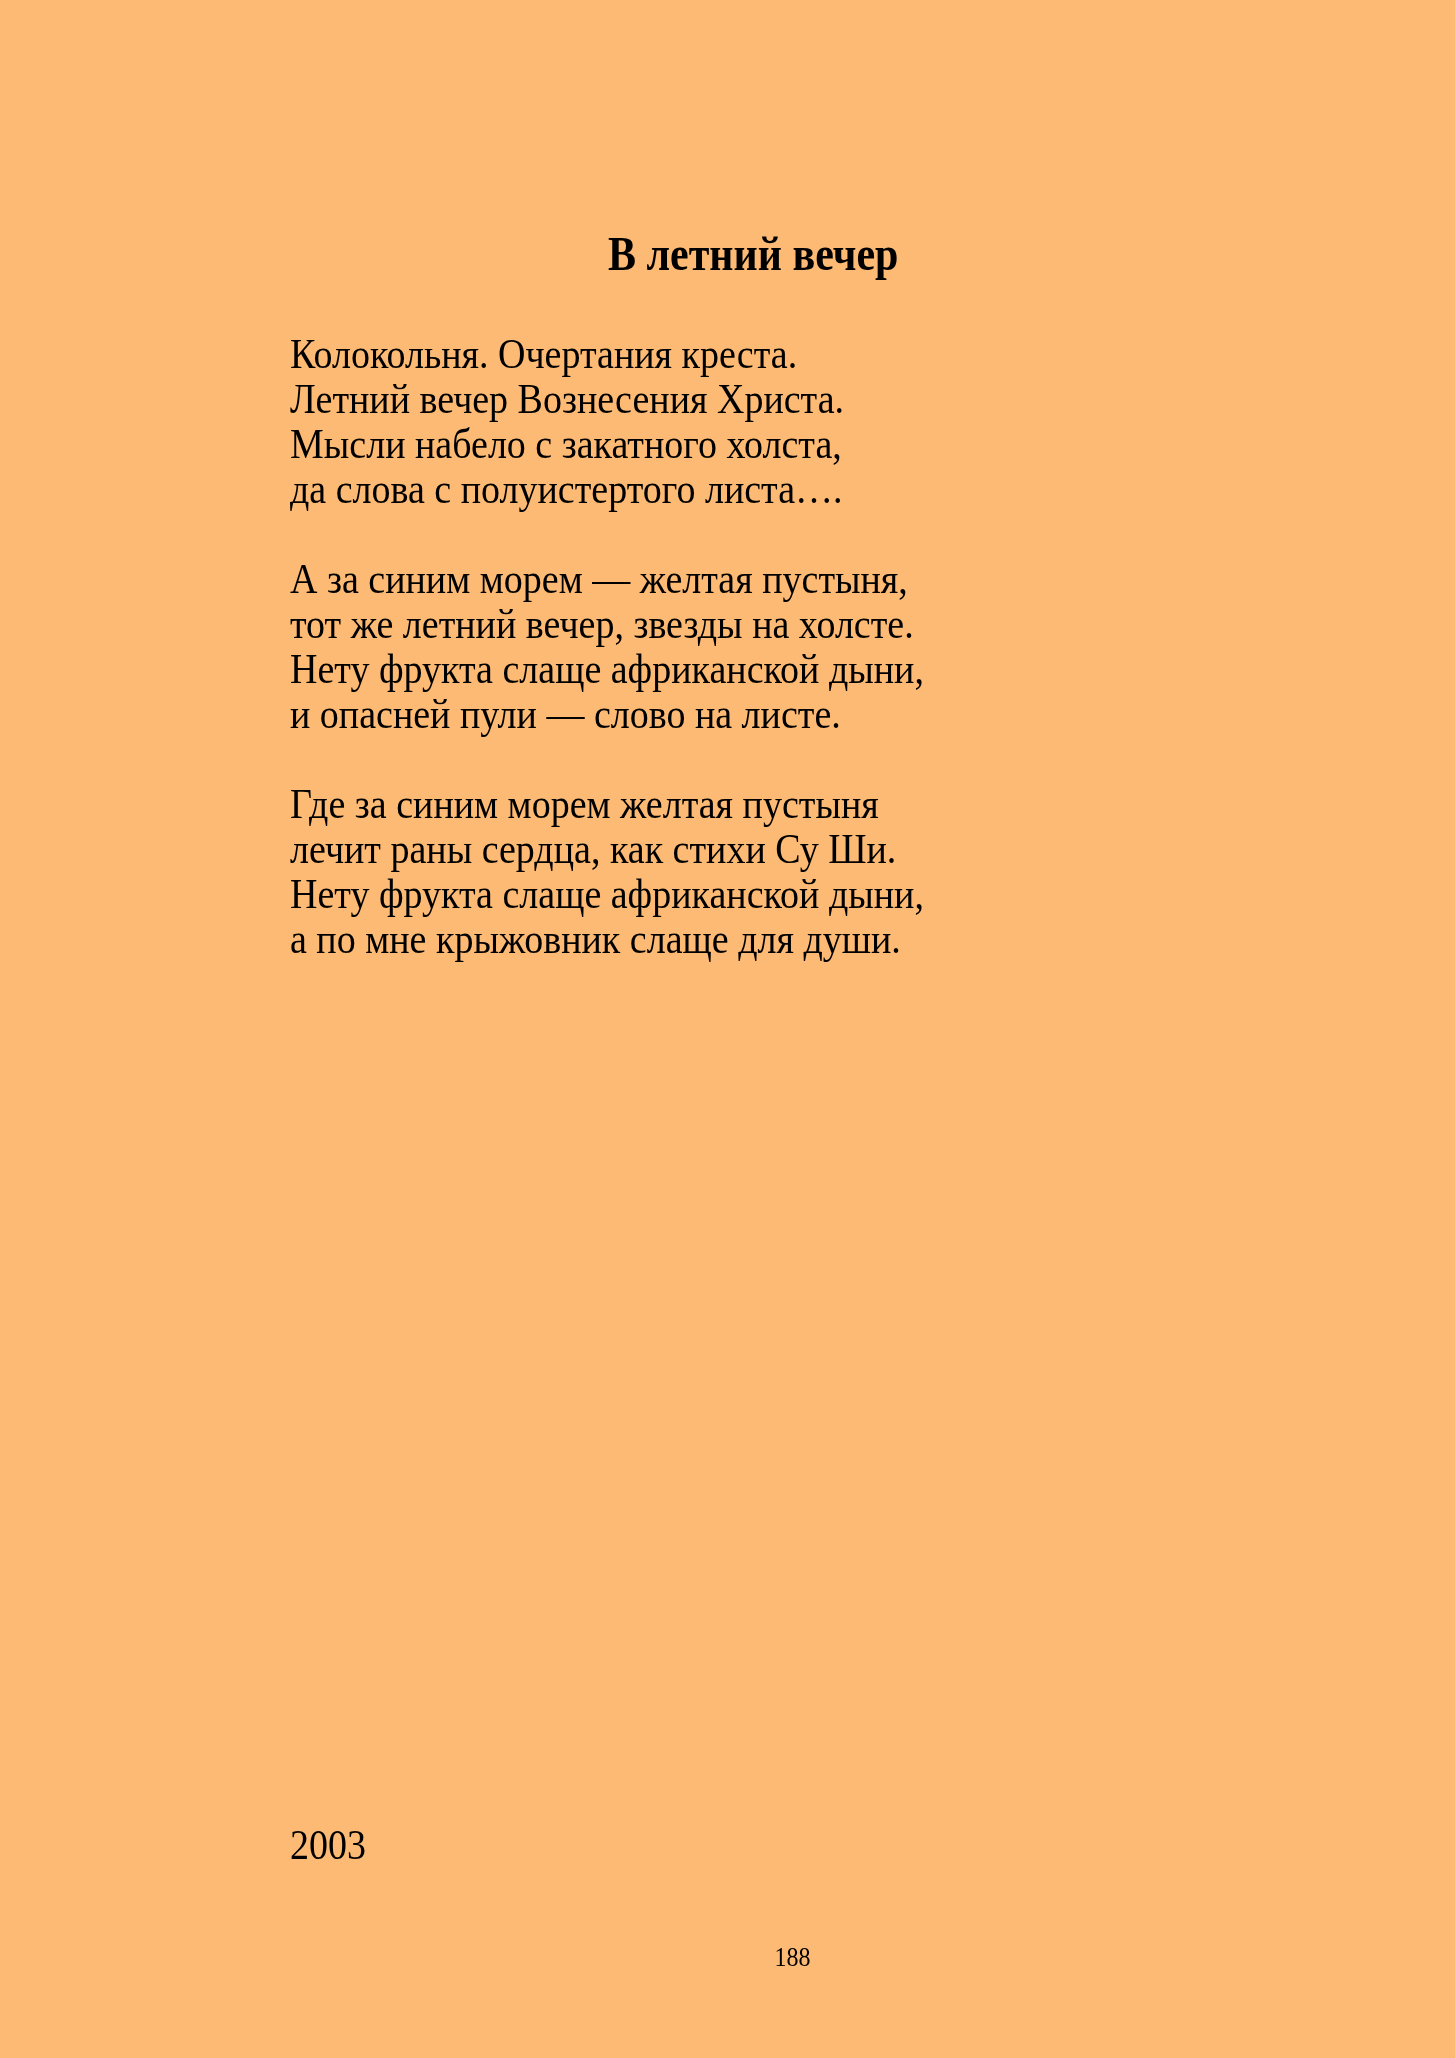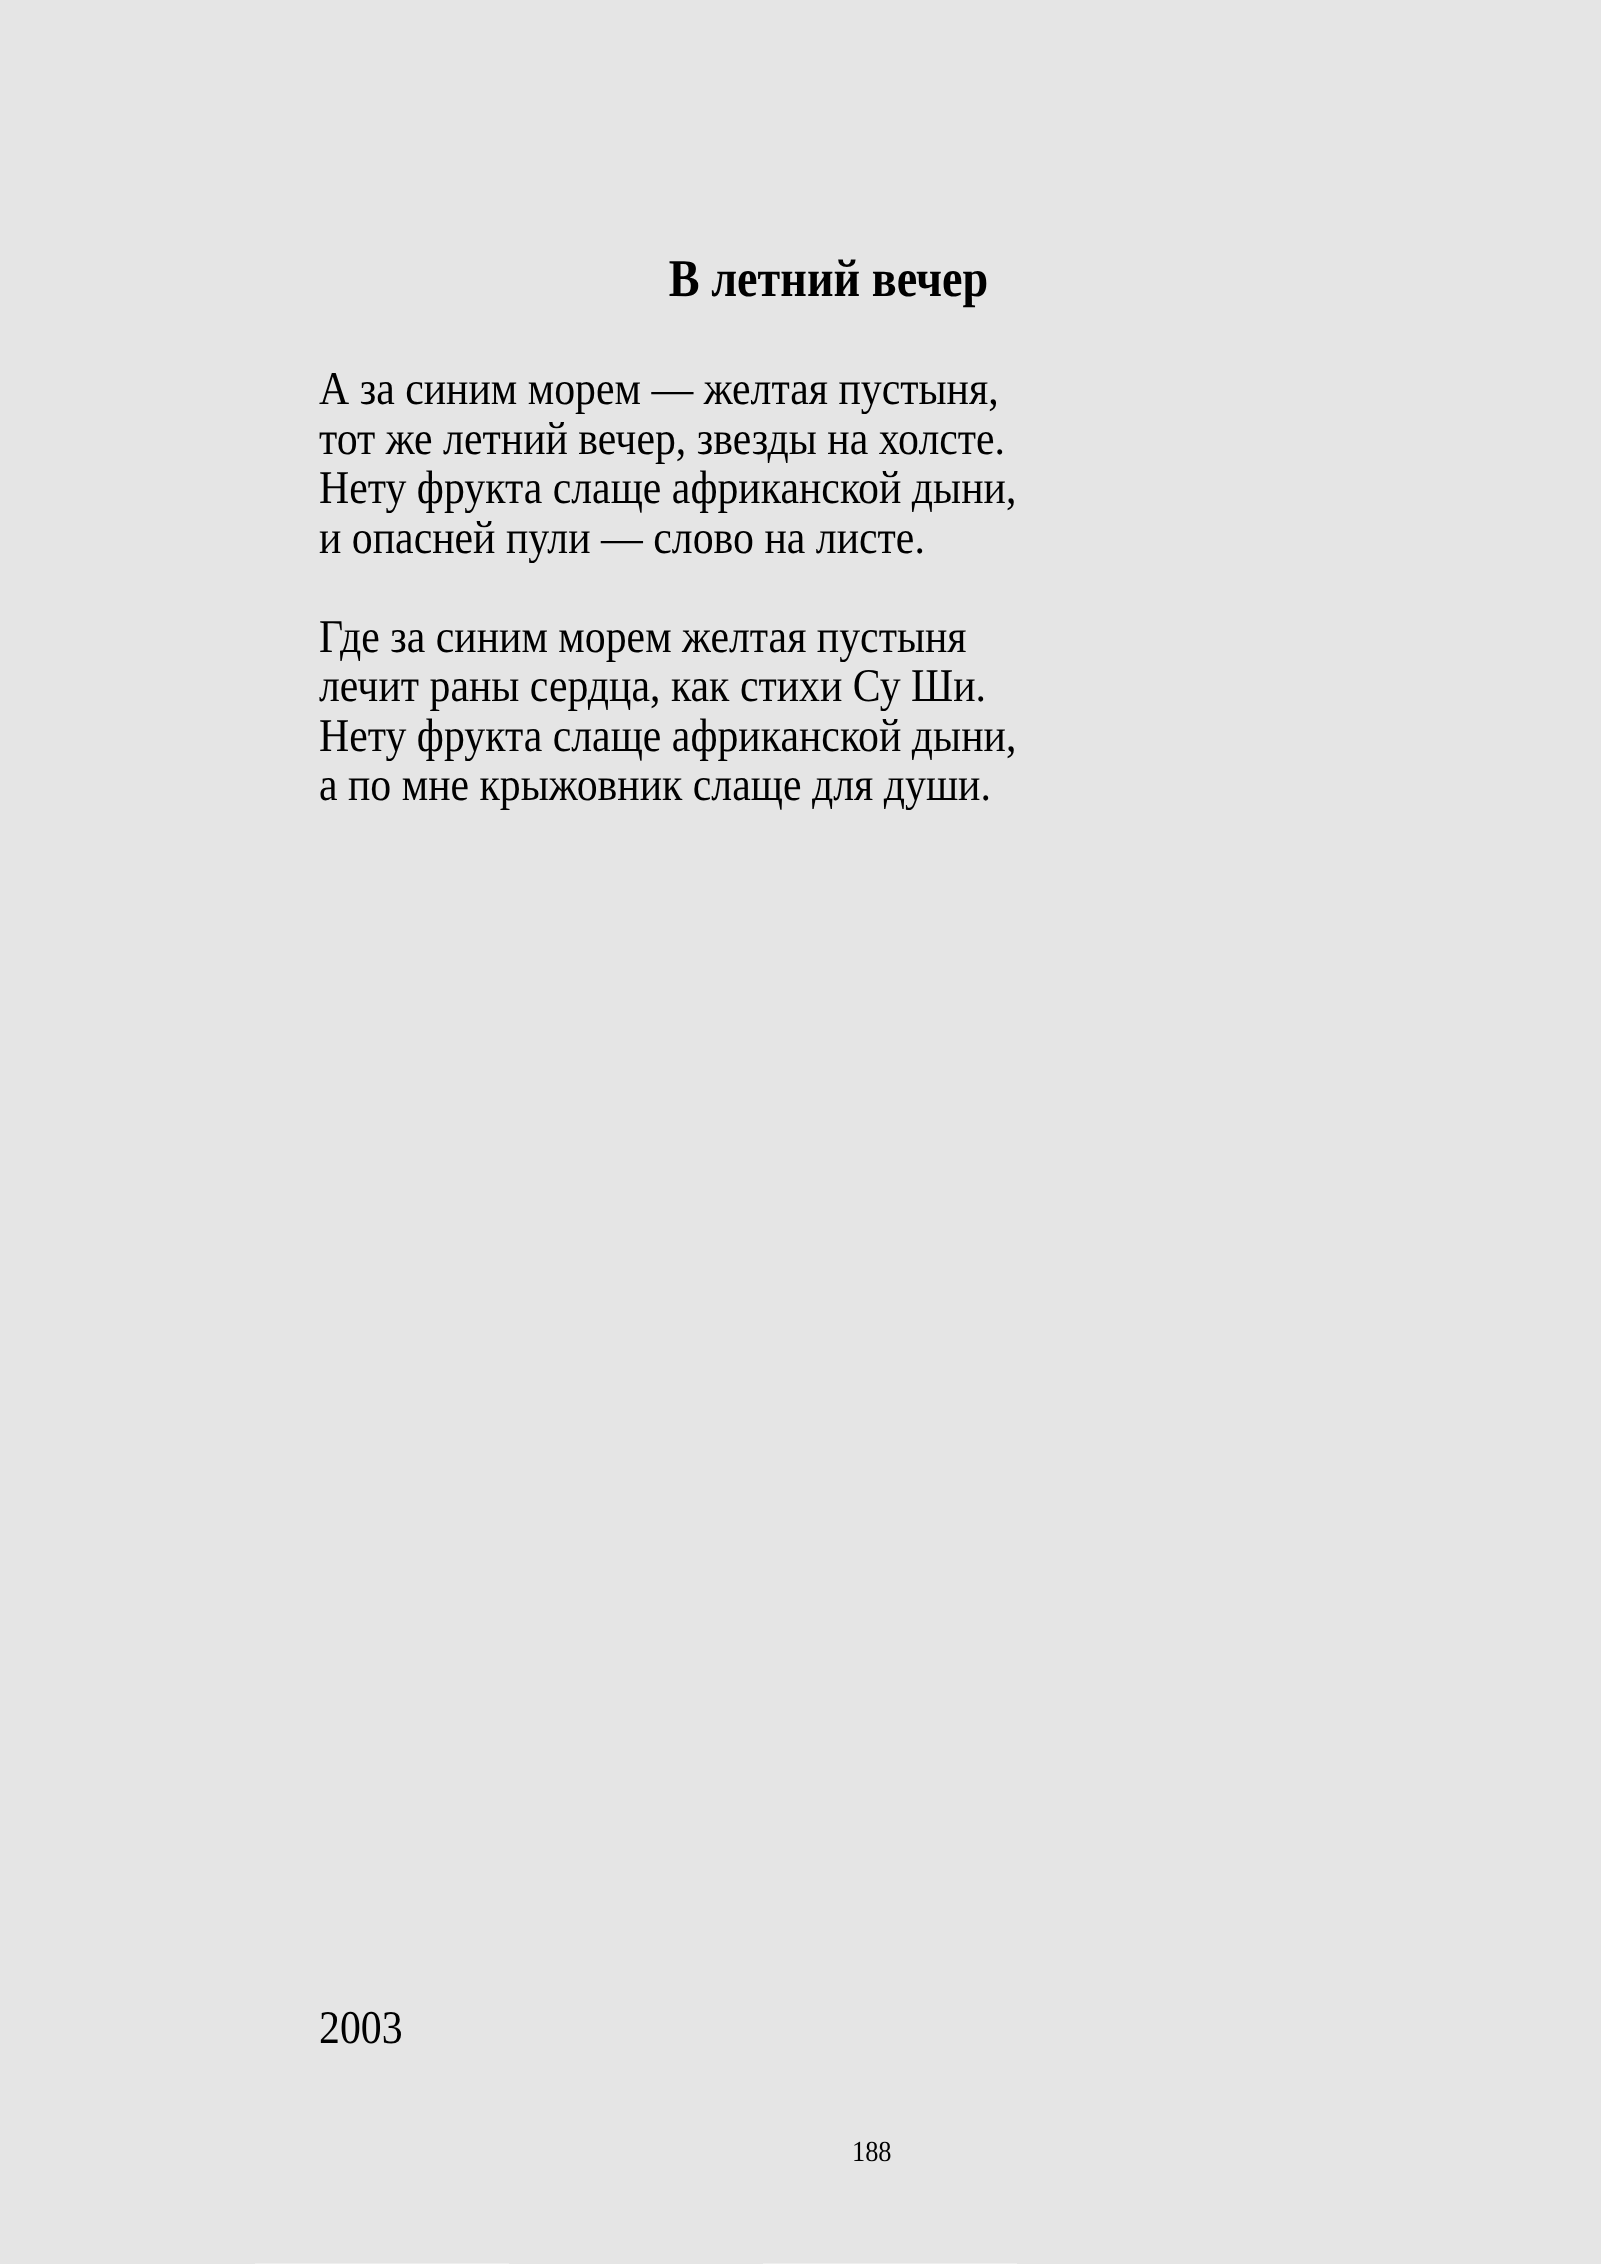--- a/index.html
+++ b/index.html
@@ -1,37 +1,43 @@
 <!DOCTYPE html>
 <html><head>
 <meta charset="utf-8">
 <style>
   html, body { margin: 0; padding: 0; background: #ffffff; }
   body { width: 1455px; height: 2058px; position: relative; overflow: hidden;
          font-family: "Liberation Serif", "DejaVu Serif", serif; color: #000; }
-  .page { position: absolute; left: 0; top: 0; width: 1455px; height: 2058px; background: #e5e5e5; }
+  .page { position: absolute; left: 0; top: 0; width: 1455px; height: 2058px; background: #fdba74; }
   .title { position: absolute; left: 608px; top: 230px; font-size: 42px; font-weight: bold;
            white-space: nowrap; line-height: 1; transform-origin: left top; transform: scaleY(1.15); }
   .poem { position: absolute; left: 290px; top: 332px; }
   .stanza { margin: 0 0 45px 0; }
   .line { font-size: 38px; line-height: 45px; height: 45px; white-space: nowrap;
           transform-origin: left center; transform: scaleY(1.12); }
   .year { position: absolute; left: 290px; top: 1822px; font-size: 38px; line-height: 45px;
           transform-origin: left center; transform: scaleY(1.12); }
   .pagenum { position: absolute; left: 0; width: 1455px; text-align: center; top: 1944px;
              font-size: 24px; padding-left: 130px; box-sizing: border-box; transform: scaleY(1.1); }
 </style>
 </head>
 <body>
 
 <div class="page">
   <div class="title">В летний вечер</div>
 
   <div class="poem">
     <div class="stanza">
+      <div class="line">Колокольня. Очертания креста.</div>
+      <div class="line">Летний вечер Вознесения Христа.</div>
+      <div class="line">Мысли набело с закатного холста,</div>
+      <div class="line">да слова с полуистертого листа….</div>
+    </div>
+    <div class="stanza">
       <div class="line">А за синим морем — желтая пустыня,</div>
       <div class="line">тот же летний вечер, звезды на холсте.</div>
       <div class="line">Нету фрукта слаще африканской дыни,</div>
       <div class="line">и опасней пули — слово на листе.</div>
     </div>
     <div class="stanza">
       <div class="line">Где за синим морем желтая пустыня</div>
       <div class="line">лечит раны сердца, как стихи Су Ши.</div>
       <div class="line">Нету фрукта слаще африканской дыни,</div>
       <div class="line">а по мне крыжовник слаще для души.</div>

